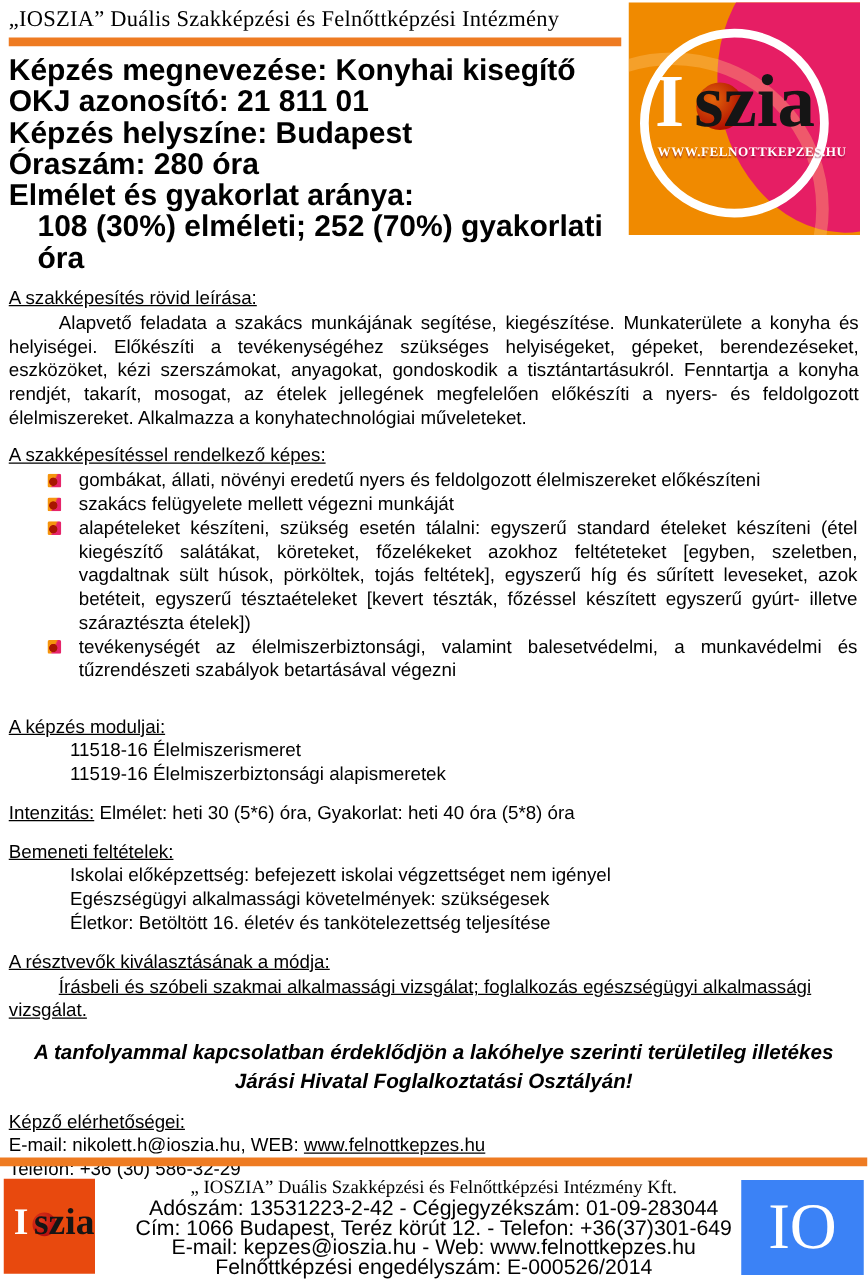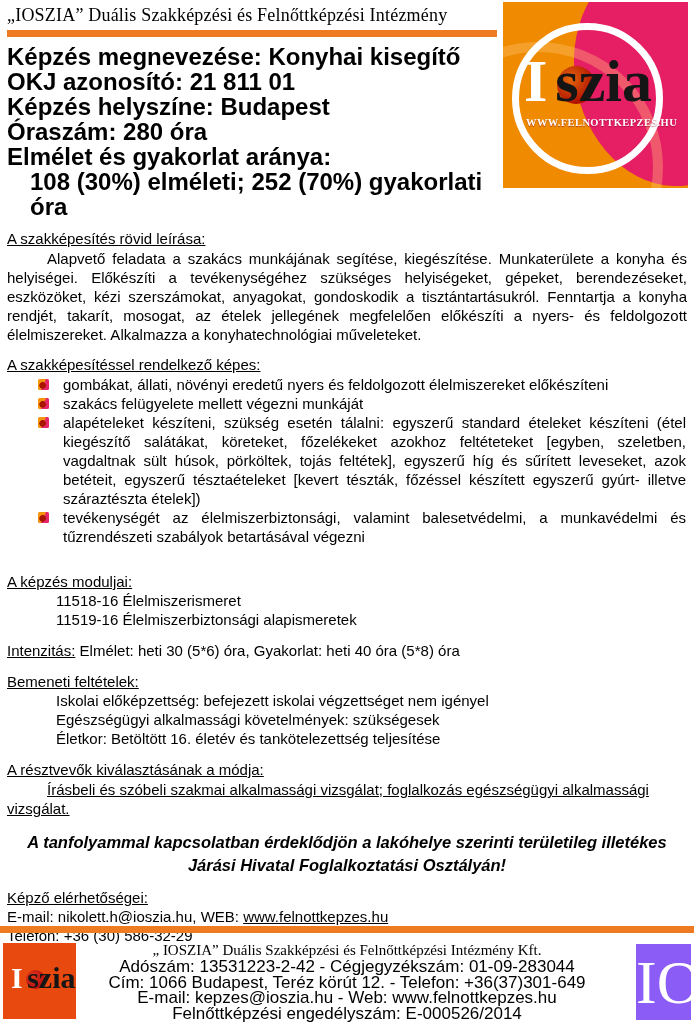--- a/index.html
+++ b/index.html
@@ -97,23 +97,23 @@
     position:absolute; left:8px; top:18px; white-space:nowrap;
     font-family:"Liberation Serif", serif; font-weight:bold; font-size:30px; line-height:34px;
   }
   .flogo .dot {
     position:absolute; left:15px; top:9px; width:19px; height:19px; border-radius:50%;
     background:radial-gradient(circle at 35% 35%, #e43a1a 0%, #b50f0f 70%);
   }
   .flogo .i   { position:relative; color:#ffffff; }
   .flogo .szia{ position:relative; color:#151515; margin-left:-3px; }
   .iologo {
-    position:absolute; right:3px; top:11px; width:55px; height:76px;
-    background:#8b5cf6; color:#ffffff; text-align:center;
-    font-family:"Liberation Serif", serif; font-size:62px; line-height:76px;
+    position:absolute; right:3px; top:11px; width:98px; height:76px;
+    background:#3b82f6; color:#ffffff; text-align:center;
+    font-family:"Liberation Serif", serif; font-size:52px; line-height:76px;
   }
   .footer-text { margin:0 85px; text-align:center; padding-top:9px; }
   .footer-company {
     font-family:"Liberation Serif", serif; font-size:15px; line-height:17px;text-align:center;
   }
   .footer-line { font-size:17px; line-height:15.5px; }
 </style>
 </head>
 <body>
 

